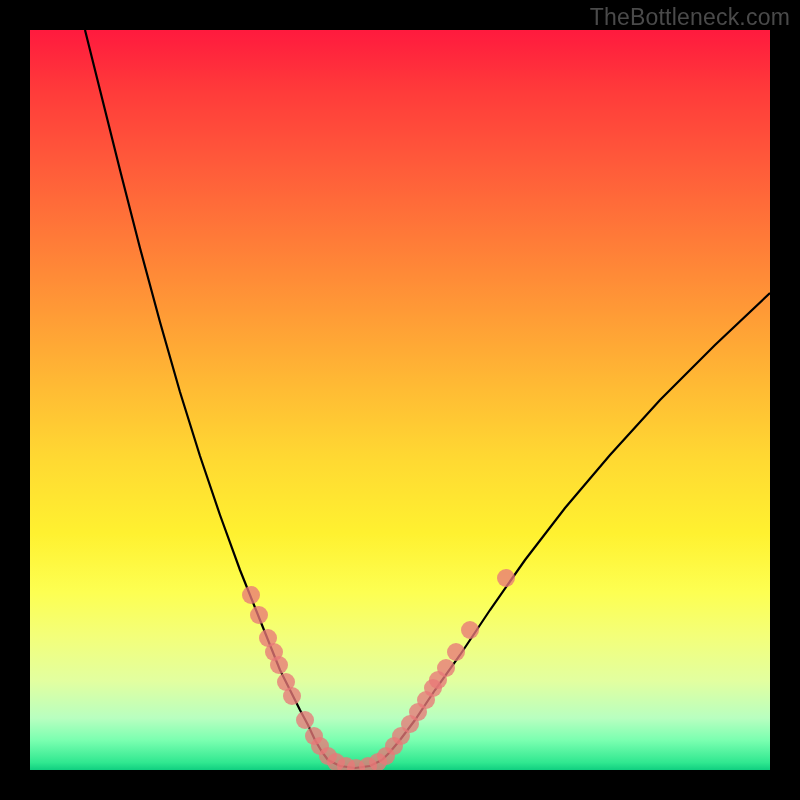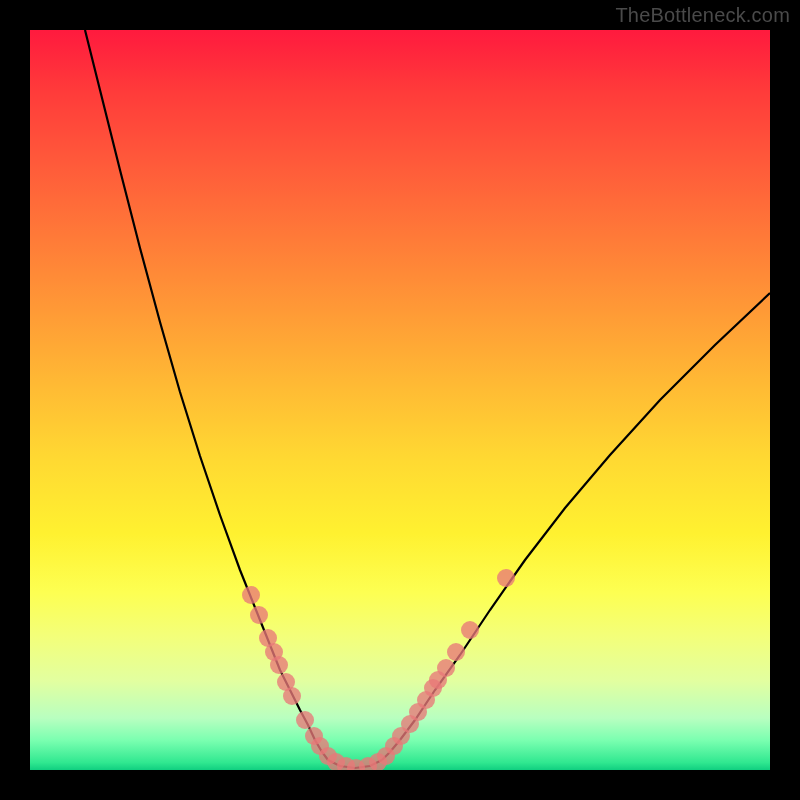--- a/index.html
+++ b/index.html
@@ -34,21 +34,21 @@
       #7affb0 96%,
       #30e890 99%,
       #10cf80 100%
     );
   }
   .watermark {
     position: absolute;
     top: 4px;
     right: 10px;
     color: #4a4a4a;
-    font-size: 20px;
+    font-size: 23px;
     font-weight: 400;
     letter-spacing: 0.2px;
   }
   svg.curves {
     position: absolute;
     left: 0;
     top: 0;
     width: 740px;
     height: 740px;
   }

